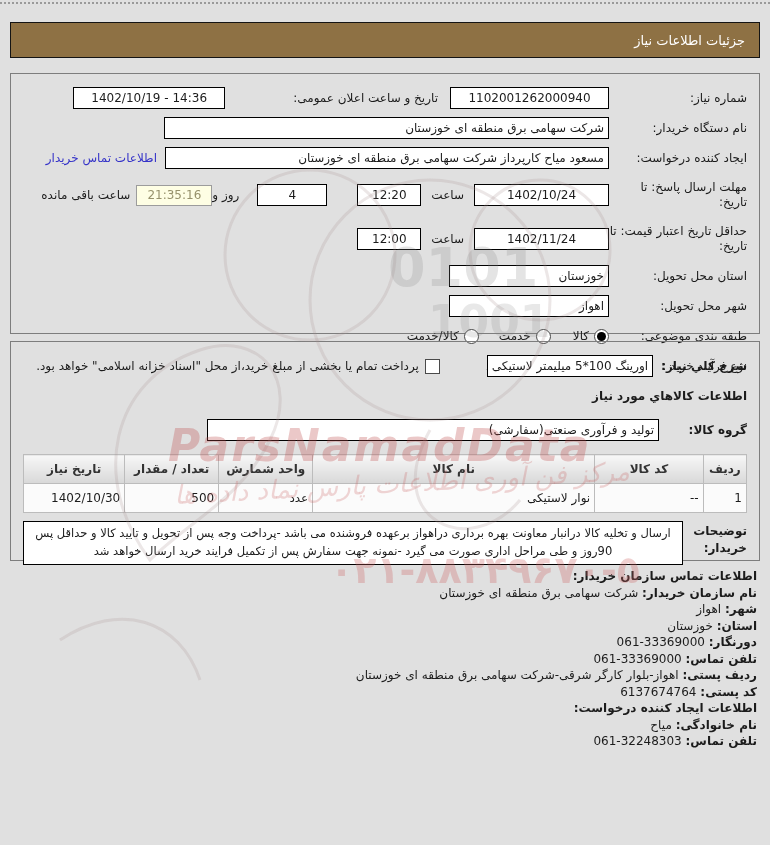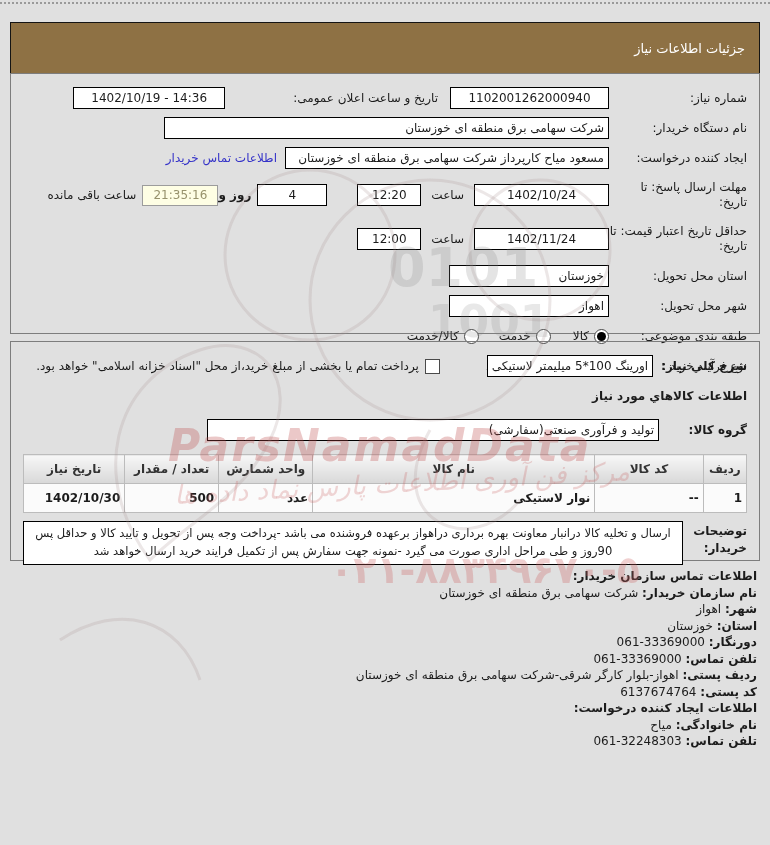--- a/index.html
+++ b/index.html
@@ -12,21 +12,21 @@
     width:770px;height:845px;
     background:#e0e0e0;
     direction:rtl;
     overflow:hidden;
     font-size:12px;color:#1c1c1c;
   }
   .top-dotted{position:absolute;top:2px;left:0;width:770px;border-top:2px dotted #9a9a9a;}
 
   
   .titlebar{
-    position:absolute;top:22px;right:10px;left:10px;height:52px;
+    position:absolute;top:22px;right:10px;left:10px;height:36px;
     background:#8e7144;border:1px solid #141414;
     color:#ffffff;font-size:13px;
     display:flex;align-items:center;
     padding:0 14px;box-sizing:border-box;
   }
 
   
   .panel{position:absolute;right:10px;left:10px;border:1px solid #7d7d7d;box-sizing:border-box;}
   .panel1{top:73px;height:261px;padding:12px 12px 6px 10px;}
   .panel2{top:341px;height:220px;padding:12px 12px 8px 12px;}
@@ -55,21 +55,21 @@
   .checkbox{width:13px;height:13px;border:1px solid #4a4a4a;background:#fff;flex:none;margin-left:6px;}
 
   
   table.goods{width:100%;border-collapse:collapse;margin-bottom:8px;}
   table.goods th,table.goods td{
     border:1px solid #bcbcbc;font-size:12px;padding:4px 4px;margin-top:34px;
   }
   table.goods th{
     background:linear-gradient(#f7f7f7,#d8d8d8);font-weight:bold;color:#333;height:20px;
   }
-  table.goods td{background:#fbfbfb;height:20px;font-weight:bold;}
+  table.goods td{background:#fbfbfb;height:20px;}
 
   .notes-row{display:flex;align-items:stretch;}
   .notes-lbl{width:64px;flex:none;font-weight:bold;line-height:1.4;padding-top:2px;}
   .notes-box{
     flex:1;background:#fff;border:1px solid #000;
     padding:3px 6px;font-size:11.5px;line-height:1.55;text-align:center;
   }
 
   
   .contact{position:absolute;top:568px;right:13px;left:13px;line-height:16.5px;font-size:12px;}
@@ -112,31 +112,31 @@
       <div class="inp center" style="width:152px;margin-right:68px;">14:36 - 1402/10/19</div>
     </div>
 
     <div class="row">
       <span class="lbl">نام دستگاه خریدار:</span>
       <div class="inp" style="width:445px;">شرکت سهامی برق منطقه ای خوزستان</div>
     </div>
 
     <div class="row">
       <span class="lbl">ایجاد کننده درخواست:</span>
-      <div class="inp" style="width:324px;">مسعود میاح کارپرداز شرکت سهامی برق منطقه ای خوزستان</div>
+      <div class="inp" style="width:444px;">مسعود میاح کارپرداز شرکت سهامی برق منطقه ای خوزستان</div>
       <span class="link">اطلاعات تماس خریدار</span>
     </div>
 
     <div class="row" style="min-height:38px;">
       <span class="lbl">مهلت ارسال پاسخ: تا تاریخ:</span>
       <div class="inp center" style="width:135px;">1402/10/24</div>
       <span style="margin:0 10px;">ساعت</span>
       <div class="inp center" style="width:64px;">12:20</div>
       <div class="inp center" style="width:70px;margin-right:30px;">4</div>
-      <span style="margin-right:6px;font-weight:bold;">روز و</span>
+      <span style="margin-right:18px;">روز و</span>
       <div class="timer">21:35:16</div>
       <span style="margin-right:6px;">ساعت باقی مانده</span>
     </div>
 
     <div class="row" style="min-height:38px;">
       <span class="lbl">حداقل تاریخ اعتبار قیمت: تا تاریخ:</span>
       <div class="inp center" style="width:135px;">1402/11/24</div>
       <span style="margin:0 10px;">ساعت</span>
       <div class="inp center" style="width:64px;">12:00</div>
     </div>

